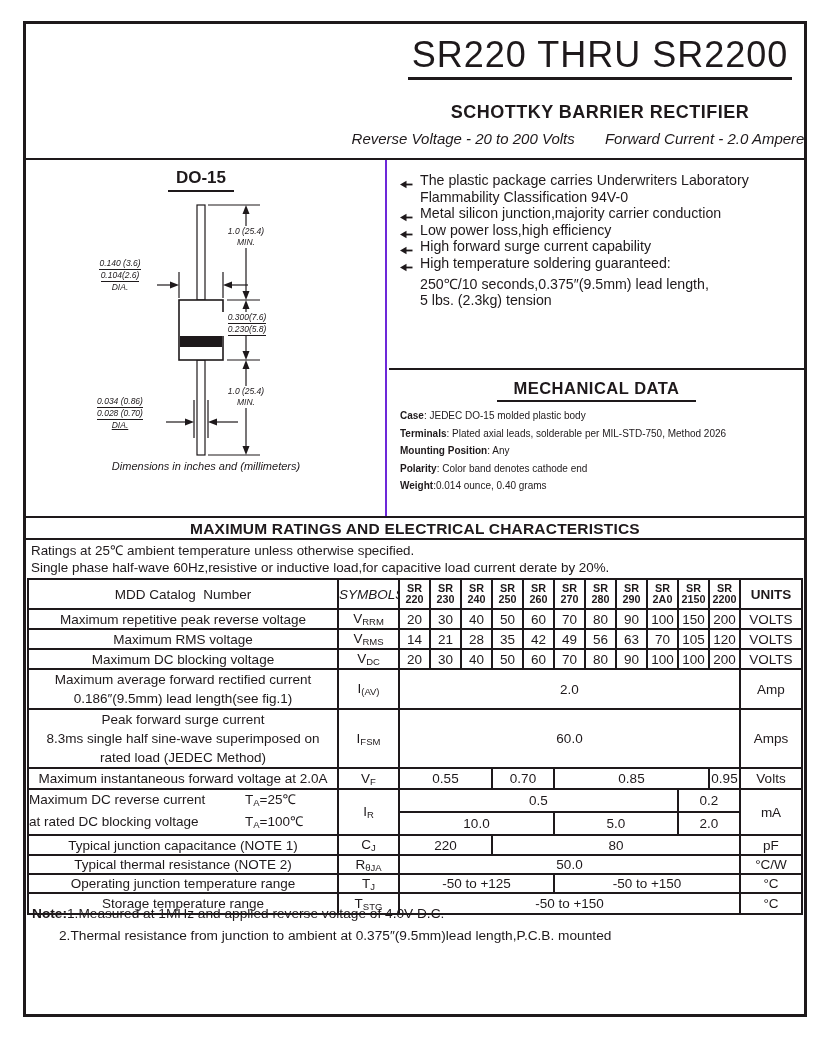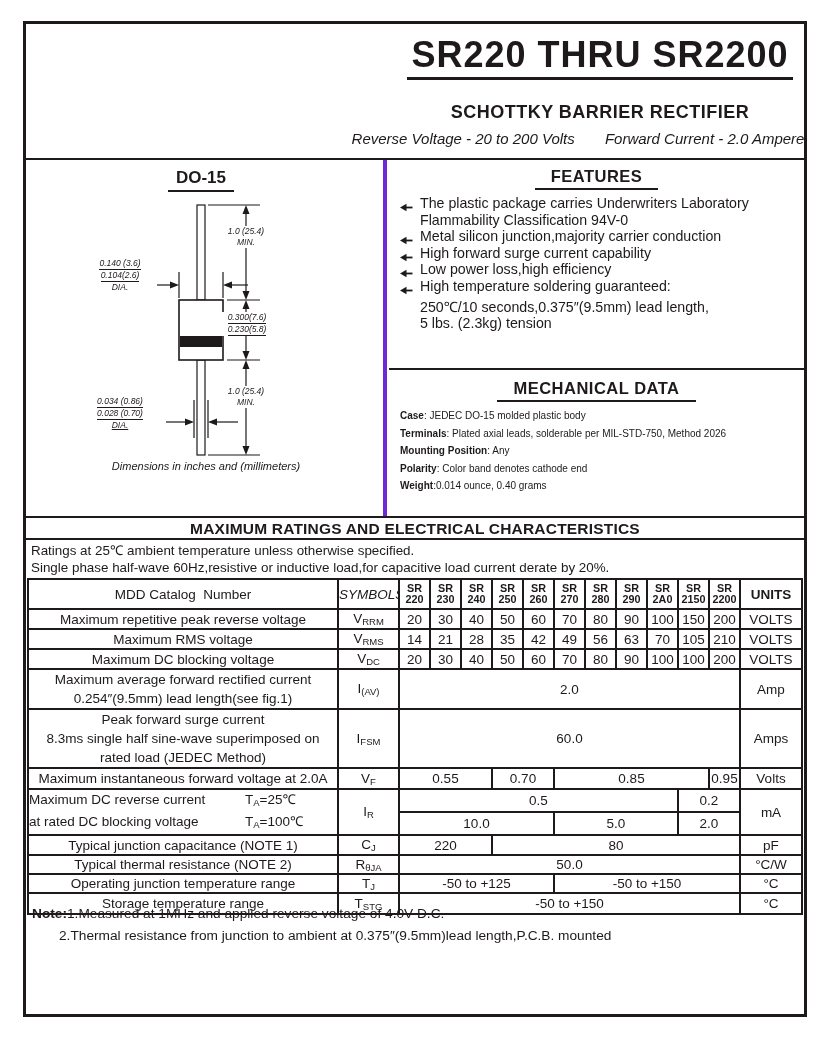--- a/index.html
+++ b/index.html
@@ -5,31 +5,31 @@
   html,body{margin:0;padding:0;background:#ffffff;}
   body{width:830px;height:1039px;position:relative;overflow:hidden;
        font-family:"Liberation Sans", sans-serif;color:#1e191b;}
   *{box-sizing:border-box;}
   #page{position:absolute;left:23px;top:21px;width:784px;height:996px;
         border:3px solid #1e191b;}
 
   
   .header-sec{position:absolute;left:0;top:0;right:0;height:136px;border-bottom:2px solid #1e191b;}
   .hblock{position:absolute;left:352px;top:12px;width:444px;text-align:center;}
-  .main-title{display:inline-block;font-size:36px;font-weight:bold;letter-spacing:1px;
+  .main-title{display:inline-block;font-size:36px;font-weight:normal;letter-spacing:1px;
               border-bottom:3px solid #1e191b;padding:0 4px 3px;line-height:38px;}
   .subtitle{position:absolute;left:352px;top:78px;width:444px;text-align:center;
             font-size:18px;font-weight:bold;letter-spacing:.5px;}
   .tagline{position:absolute;left:322px;top:106px;width:460px;text-align:center;
            font-size:15px;font-style:italic;white-space:nowrap;}
   .tagline .t2{margin-left:26px;}
 
   
   .mid{position:absolute;left:0;top:136px;right:0;height:358px;border-bottom:2px solid #1e191b;}
-  .left-panel{position:absolute;left:0;top:0;width:361px;height:356px;border-right:4px solid #6d28d9;}
+  .left-panel{position:absolute;left:0;top:0;width:361px;height:356px;border-right:2px solid #6d28d9;}
   .right-panel{position:absolute;left:363px;top:0;right:0;height:356px;}
 
   
   .do15-title-wrap{position:absolute;left:110px;top:8px;width:130px;text-align:center;}
   .do15-title{display:inline-block;font-size:17px;font-weight:bold;
               border-bottom:2px solid #1e191b;padding:0 8px 2px;}
   .diagram-svg{position:absolute;left:0;top:0;}
   .dim-label{position:absolute;font-size:8.5px;font-style:italic;line-height:11px;
              text-align:center;background:#fff;}
   .dim-label .fl span{display:inline-block;border-bottom:1px solid #1e191b;padding-bottom:0px;}
@@ -169,21 +169,20 @@
         <div class="fl"><span>0.028 (0.70)</span></div>
         <div>DIA.</div>
       </div>
 
       <div class="diagram-caption">Dimensions in inches and (millimeters)</div>
     </div>
 
     <div class="right-panel">
 
       <div class="features">
-        <div class="sec-title"><span>FEATURES</span></div>
         <div class="feat-list">
           <div class="feat-line">
             <span class="bullet"><svg width="13" height="9" viewBox="0 0 13 9">
                   <polygon points="0,4.5 6.5,0.8 6.5,8.2" fill="#1e191b"></polygon>
                   <rect x="6" y="3.6" width="6.5" height="1.8" fill="#1e191b"></rect>
                 </svg></span>
             <span>The plastic package carries Underwriters Laboratory</span>
           </div>
           <div class="feat-line">
             <span>Flammability Classification 94V-0</span>
@@ -193,28 +192,28 @@
                   <polygon points="0,4.5 6.5,0.8 6.5,8.2" fill="#1e191b"></polygon>
                   <rect x="6" y="3.6" width="6.5" height="1.8" fill="#1e191b"></rect>
                 </svg></span>
             <span>Metal silicon junction,majority carrier conduction</span>
           </div>
           <div class="feat-line">
             <span class="bullet"><svg width="13" height="9" viewBox="0 0 13 9">
                   <polygon points="0,4.5 6.5,0.8 6.5,8.2" fill="#1e191b"></polygon>
                   <rect x="6" y="3.6" width="6.5" height="1.8" fill="#1e191b"></rect>
                 </svg></span>
-            <span>High forward surge current capability</span>
+            <span>Low power loss,high efficiency</span>
           </div>
           <div class="feat-line">
             <span class="bullet"><svg width="13" height="9" viewBox="0 0 13 9">
                   <polygon points="0,4.5 6.5,0.8 6.5,8.2" fill="#1e191b"></polygon>
                   <rect x="6" y="3.6" width="6.5" height="1.8" fill="#1e191b"></rect>
                 </svg></span>
-            <span>Low power loss,high efficiency</span>
+            <span>High forward surge current capability</span>
           </div>
           <div class="feat-line">
             <span class="bullet"><svg width="13" height="9" viewBox="0 0 13 9">
                   <polygon points="0,4.5 6.5,0.8 6.5,8.2" fill="#1e191b"></polygon>
                   <rect x="6" y="3.6" width="6.5" height="1.8" fill="#1e191b"></rect>
                 </svg></span>
             <span>High temperature soldering guaranteed:</span>
           </div>
           <div class="feat-line feat-gap">
             <span>250℃/10 seconds,0.375″(9.5mm) lead length,</span>
@@ -336,21 +335,21 @@
       <td>14</td>
       <td>21</td>
       <td>28</td>
       <td>35</td>
       <td>42</td>
       <td>49</td>
       <td>56</td>
       <td>63</td>
       <td>70</td>
       <td>105</td>
-      <td>210</td>
+      <td>120</td>
       <td>VOLTS</td>
     </tr>
 
     <tr class="h20">
       <td class="lab">Maximum DC blocking voltage</td>
       <td class="sym"><span>V</span><span class="sub">DC</span></td>
       <td>20</td>
       <td>30</td>
       <td>40</td>
       <td>50</td>
@@ -360,21 +359,21 @@
       <td>90</td>
       <td>100</td>
       <td>100</td>
       <td>200</td>
       <td>VOLTS</td>
     </tr>
 
     <tr class="h38">
       <td class="lab">
         <div class="lab2">Maximum average forward rectified current</div>
-        <div class="lab2">0.254″(9.5mm) lead length(see fig.1)</div>
+        <div class="lab2">0.186″(9.5mm) lead length(see fig.1)</div>
       </td>
       <td class="sym"><span>I</span><span class="sub">(AV)</span></td>
       <td colspan="11">2.0</td>
       <td>Amp</td>
     </tr>
 
     <tr class="h57">
       <td class="lab">
         <div class="lab2">Peak forward surge current</div>
         <div class="lab2">8.3ms single half sine-wave superimposed on</div>

